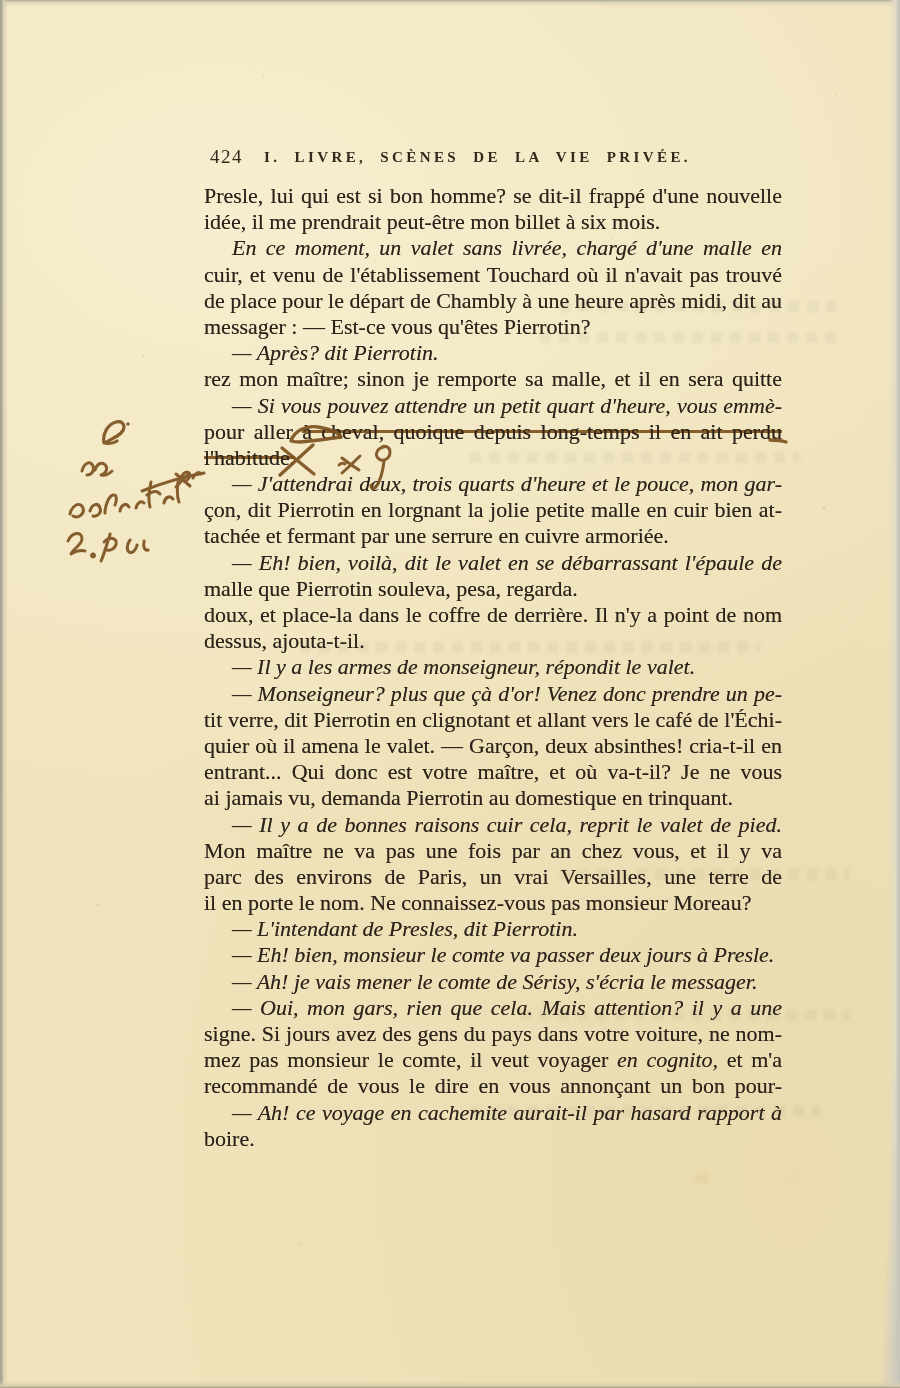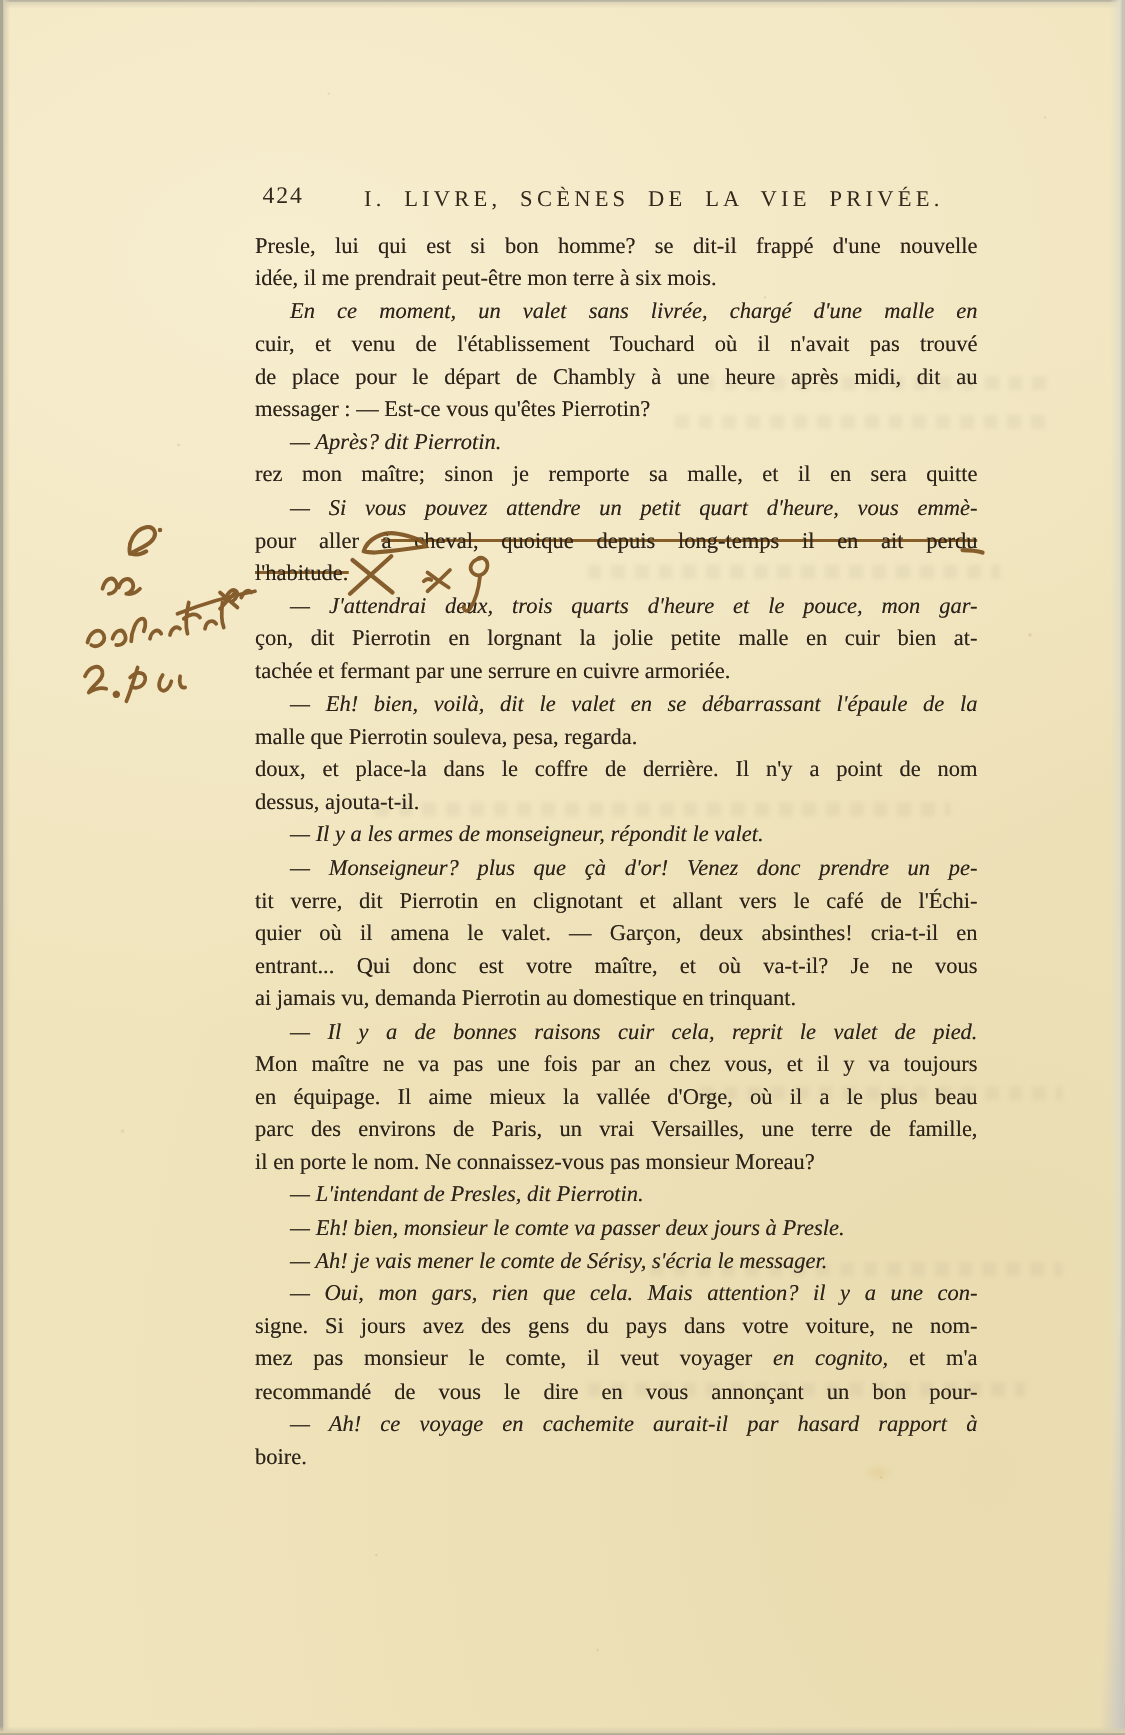--- a/index.html
+++ b/index.html
@@ -35,26 +35,26 @@
     background:linear-gradient(to left,#c6c3b8 0 2px,#e2dcc6 4px,rgba(0,0,0,0));}
   .edge-right-curve{position:absolute;right:2px;bottom:-8px;width:30px;height:340px;
     background:linear-gradient(to left,#c9c6bc,rgba(0,0,0,0) 65%);
     transform:rotate(2.6deg);transform-origin:bottom right;border-top-left-radius:60%;}
   .edge-bottom{position:absolute;left:0;right:0;bottom:0;height:7px;
     background:linear-gradient(to top,#b4ab93 0 1px,#d9cfae 2px,rgba(0,0,0,0));}
 
   
   .header{position:absolute;left:204px;top:146px;width:578px;height:26px;color:#32281c;}
   .page-number{position:absolute;left:6px;top:0;font-size:19px;letter-spacing:1.5px;}
-  .running-title{display:block;text-align:center;font-size:18px;font-weight:400;
+  .running-title{display:block;font-size:15px;font-weight:700;
     letter-spacing:3.4px;word-spacing:7px;padding-left:60px;padding-top:3px;}
 
   
   .body-text{position:absolute;left:204px;top:183px;width:578px;color:#2c231a;
-    font-size:18px;text-shadow:0 0 .5px rgba(44,35,26,.55);}
+    font-size:22px;text-shadow:0 0 .5px rgba(44,35,26,.55);}
   .line{line-height:26.2px;height:26.2px;overflow:hidden;
     text-align:justify;text-align-last:justify;white-space:normal;}
   .line.last{text-align-last:left;}
   .line.indent{padding-left:28px;font-style:italic;}
   .run-i{font-style:italic;}
   .run-x{background-image:linear-gradient(to bottom,rgba(0,0,0,0) 45%,
       rgba(126,83,29,.92) 45%,rgba(126,83,29,.92) 57%,rgba(0,0,0,0) 57%);}
 
   
   .ink{position:absolute;left:0;top:0;pointer-events:none;}
@@ -82,21 +82,21 @@
   <div class="ghost" style="left:520px;top:1010px;width:330px;"></div>
   <div class="ghost" style="left:470px;top:1106px;width:350px;"></div>
 
   <div class="header">
     <span class="page-number">424</span>
     <span class="running-title">I. LIVRE, SCÈNES DE LA VIE PRIVÉE.</span>
   </div>
 
   <div class="body-text" id="body-text">
       <div class="line"><span class="run-n">Presle, lui qui est si bon homme? se dit-il frappé d'une nouvelle</span></div>
-      <div class="line last"><span class="run-n">idée, il me prendrait peut-être mon terre à six mois.</span></div>
+      <div class="line last"><span class="run-n">idée, il me prendrait peut-être mon billet à six mois.</span></div>
       <div class="line indent"><span class="run-n">En ce moment, un valet sans livrée, chargé d'une malle en</span></div>
       <div class="line"><span class="run-n">cuir, et venu de l'établissement Touchard où il n'avait pas trouvé</span></div>
       <div class="line"><span class="run-n">de place pour le départ de Chambly à une heure après midi, dit au</span></div>
       <div class="line last"><span class="run-n">messager : — Est-ce vous qu'êtes Pierrotin?</span></div>
       <div class="line indent last"><span class="run-n">— Après? dit Pierrotin.</span></div>
       <div class="line"><span class="run-n">rez mon maître; sinon je remporte sa malle, et il en sera quitte</span></div>
       <div class="line indent"><span class="run-n">— Si vous pouvez attendre un petit quart d'heure, vous emmè-</span></div>
       <div class="line"><span class="run-n">pour aller </span><span class="run-x">à cheval, quoique depuis long-temps il en ait perdu</span></div>
       <div class="line last"><span class="run-x">l'habitude.</span></div>
       <div class="line indent"><span class="run-n">— J'attendrai deux, trois quarts d'heure et le pouce, mon gar-</span></div>
@@ -107,21 +107,20 @@
       <div class="line"><span class="run-n">doux, et place-la dans le coffre de derrière. Il n'y a point de nom</span></div>
       <div class="line last"><span class="run-n">dessus, ajouta-t-il.</span></div>
       <div class="line indent last"><span class="run-n">— Il y a les armes de monseigneur, répondit le valet.</span></div>
       <div class="line indent"><span class="run-n">— Monseigneur? plus que çà d'or! Venez donc prendre un pe-</span></div>
       <div class="line"><span class="run-n">tit verre, dit Pierrotin en clignotant et allant vers le café de l'Échi-</span></div>
       <div class="line"><span class="run-n">quier où il amena le valet. — Garçon, deux absinthes! cria-t-il en</span></div>
       <div class="line"><span class="run-n">entrant... Qui donc est votre maître, et où va-t-il? Je ne vous</span></div>
       <div class="line last"><span class="run-n">ai jamais vu, demanda Pierrotin au domestique en trinquant.</span></div>
       <div class="line indent"><span class="run-n">— Il y a de bonnes raisons cuir cela, reprit le valet de pied.</span></div>
       <div class="line"><span class="run-n">Mon maître ne va pas une fois par an chez vous, et il y va toujours</span></div>
-      <div class="line"><span class="run-n">en équipage. Il aime mieux la vallée d'Orge, où il a le plus beau</span></div>
       <div class="line"><span class="run-n">parc des environs de Paris, un vrai Versailles, une terre de famille,</span></div>
       <div class="line last"><span class="run-n">il en porte le nom. Ne connaissez-vous pas monsieur Moreau?</span></div>
       <div class="line indent last"><span class="run-n">— L'intendant de Presles, dit Pierrotin.</span></div>
       <div class="line indent last"><span class="run-n">— Eh! bien, monsieur le comte va passer deux jours à Presle.</span></div>
       <div class="line indent last"><span class="run-n">— Ah! je vais mener le comte de Sérisy, s'écria le messager.</span></div>
       <div class="line indent"><span class="run-n">— Oui, mon gars, rien que cela. Mais attention? il y a une con-</span></div>
       <div class="line"><span class="run-n">signe. Si jours avez des gens du pays dans votre voiture, ne nom-</span></div>
       <div class="line"><span class="run-n">mez pas monsieur le comte, il veut voyager </span><span class="run-i">en cognito,</span><span class="run-n"> et m'a</span></div>
       <div class="line"><span class="run-n">recommandé de vous le dire en vous annonçant un bon pour-</span></div>
       <div class="line indent"><span class="run-n">— Ah! ce voyage en cachemite aurait-il par hasard rapport à</span></div>

